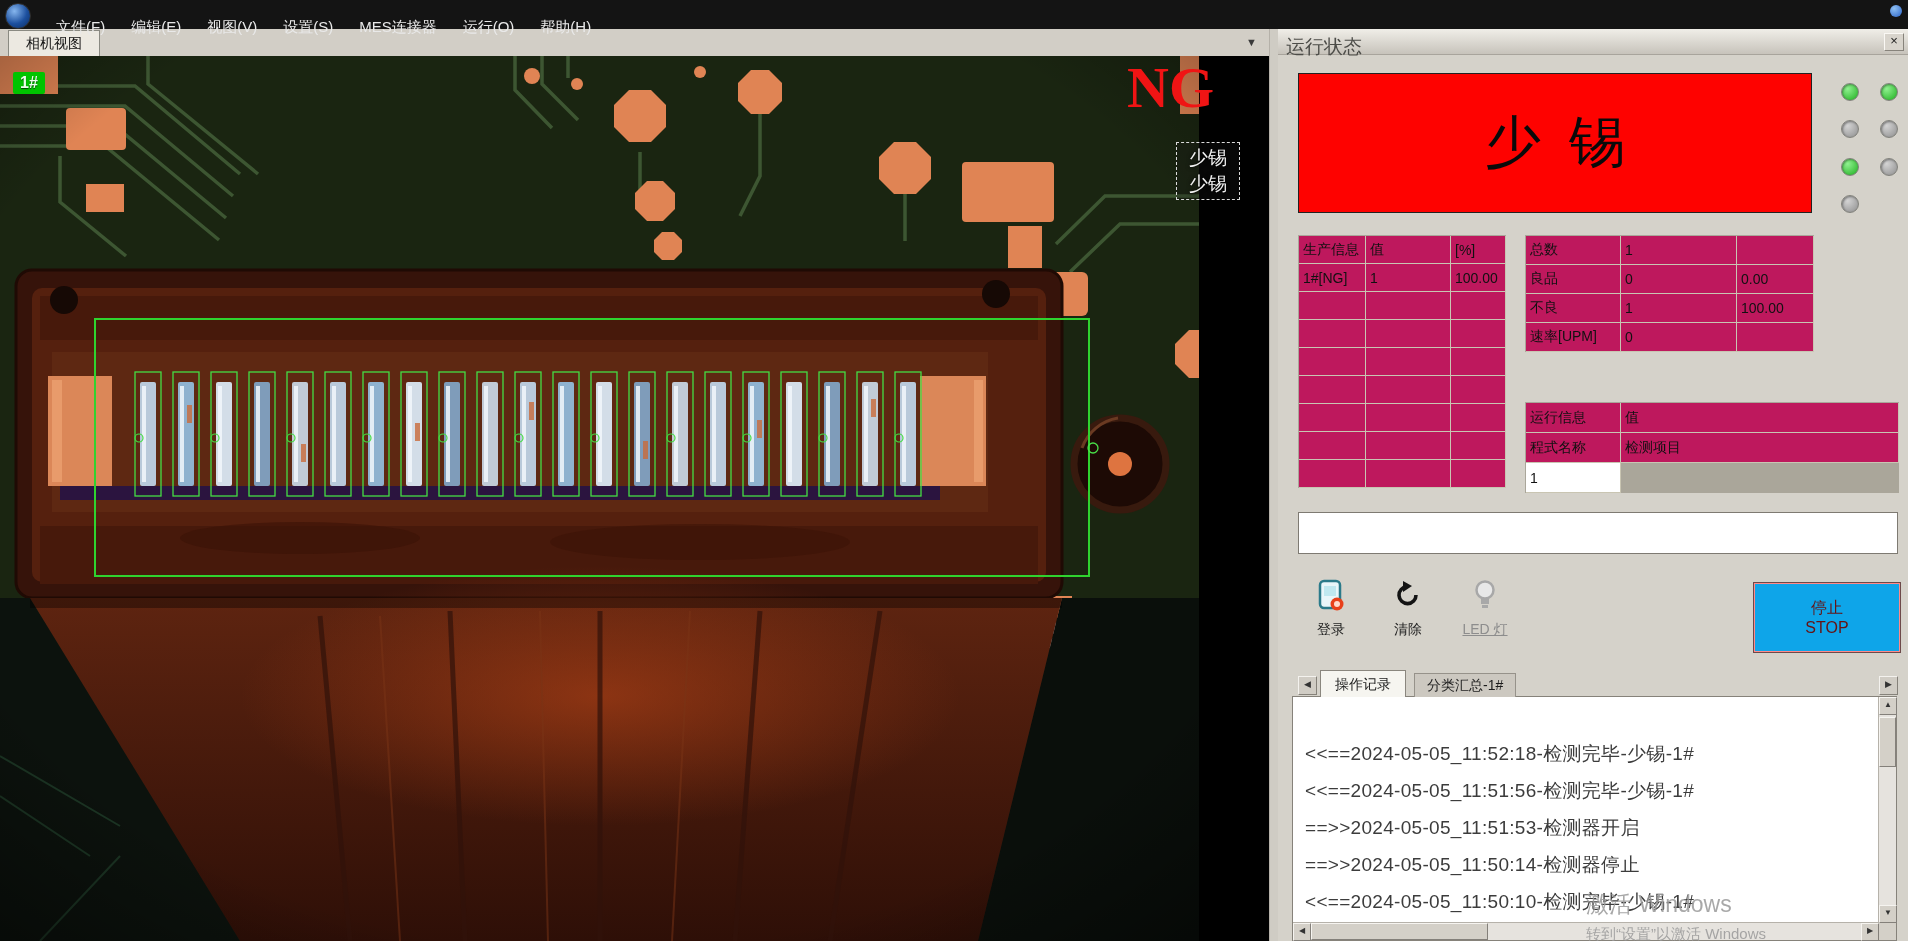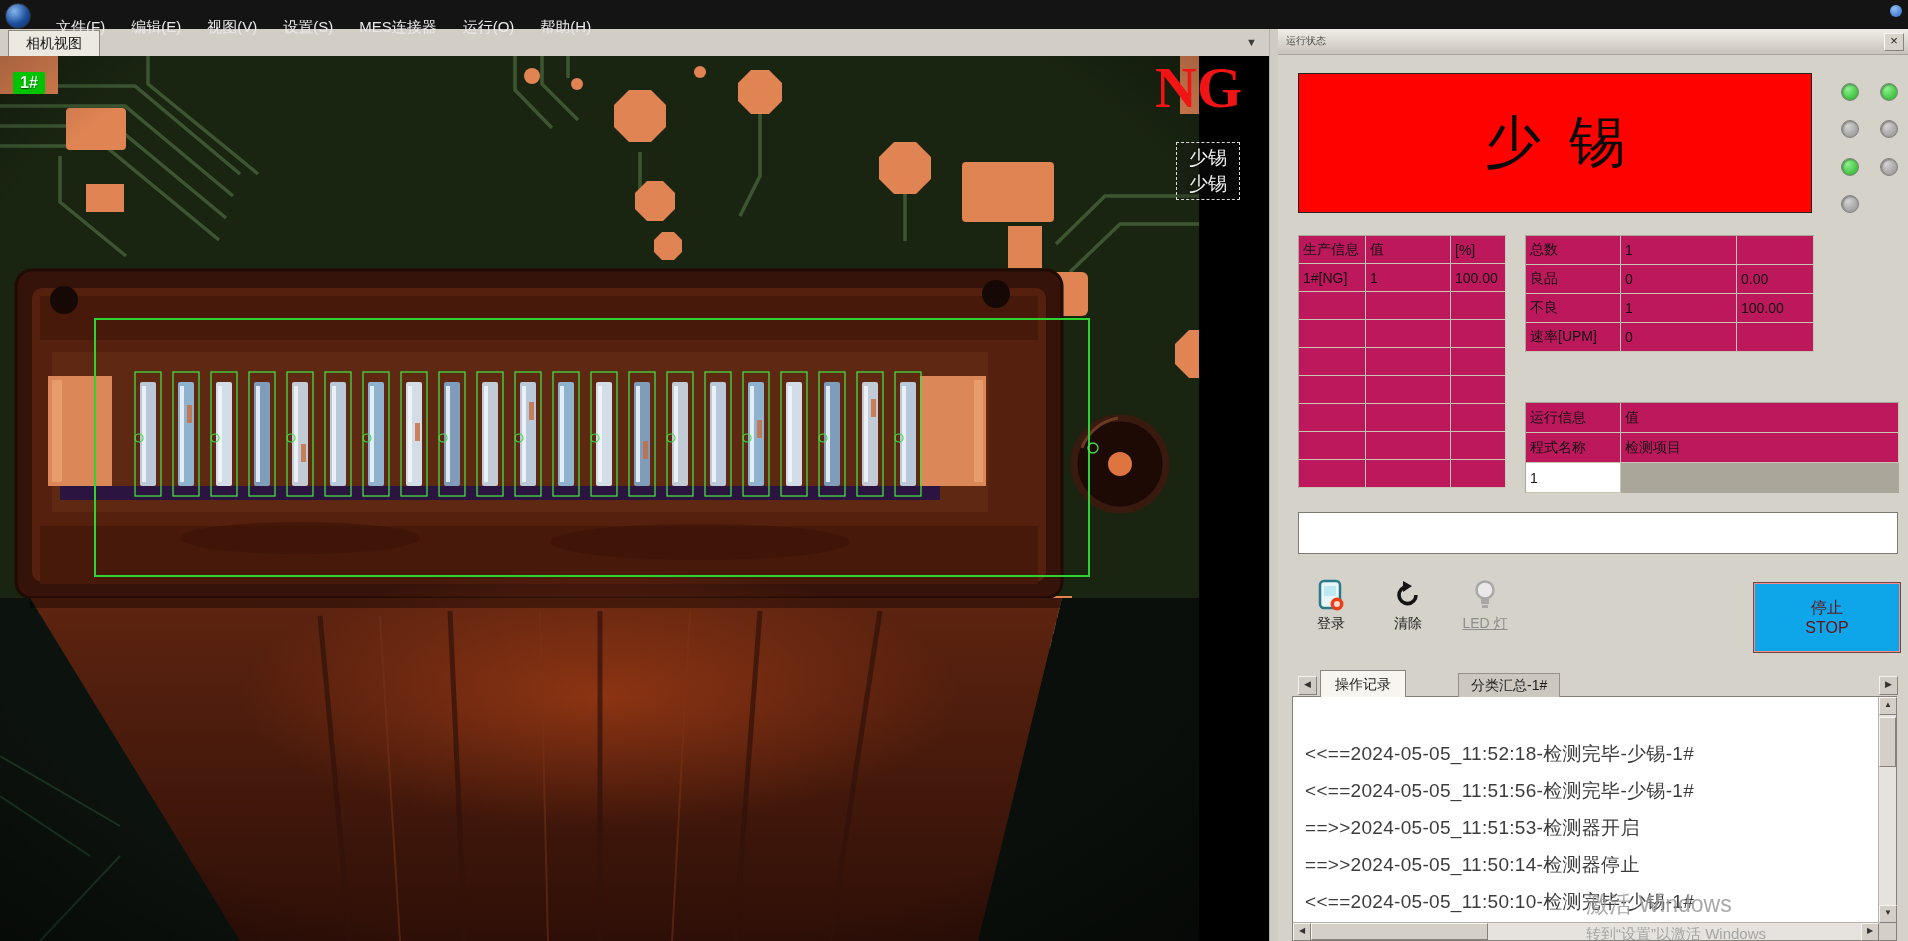--- a/index.html
+++ b/index.html
@@ -16,31 +16,31 @@
   
   .tabbar{position:absolute;left:0;top:29px;width:1269px;height:27px;background:#d2cec6;z-index:10;}
   .cam-tab{position:absolute;left:8px;bottom:0;height:25px;line-height:25px;padding:0 17px;
            background:#ece9e1;border:1px solid #8a8a82;border-bottom:none;font-size:14px;color:#111;cursor:pointer;}
   .tab-dropdown{position:absolute;right:12px;top:7px;font-size:11px;color:#3a3a3a;cursor:pointer;}
   
   .camera{position:absolute;left:0;top:56px;width:1269px;height:885px;background:#000;overflow:hidden;}
   .station-badge{position:absolute;left:13px;top:16px;background:#00c400;color:#eaffea;font-size:16px;
            font-weight:bold;padding:2px 7px;border-radius:2px;text-shadow:0 1px 1px #004400;}
   .ng-text{position:absolute;left:1127px;top:2px;color:#f01414;font-size:58px;font-weight:bold;
-           font-family:"Liberation Serif",serif;line-height:60px;margin-left:28px;}
+           font-family:"Liberation Serif",serif;line-height:60px;}
   .defect-box{position:absolute;left:1176px;top:86px;width:62px;padding:2px 0;border:1px dashed #dcdcdc;
            background:rgba(25,25,25,.28);color:#f2f2f2;font-size:19px;line-height:26px;text-align:center;
            text-shadow:0 0 4px #000;}
   
   .divider{position:absolute;left:1269px;top:29px;width:9px;height:912px;background:#cfccc4;border-left:1px solid #b5b1a9;}
   
   .panel{position:absolute;left:1278px;top:29px;width:630px;height:912px;background:#d5d2ca;overflow:hidden;}
   .panel-titlebar{position:absolute;left:0;top:0;width:100%;height:25px;
            background:linear-gradient(#f0eee8,#c7c3bb);border-bottom:1px solid #a8a49c;}
-  .panel-title{position:absolute;left:8px;top:5px;font-size:10px;color:#4c4c48;}
+  .panel-title{position:absolute;left:8px;top:5px;font-size:19px;color:#4c4c48;}
   .panel-close{position:absolute;right:4px;top:4px;width:18px;height:16px;background:#d8d4cc;
            border:1px solid;border-color:#faf8f4 #87837b #87837b #faf8f4;font-size:13px;line-height:14px;
            text-align:center;color:#222;cursor:pointer;}
   .banner{position:absolute;left:20px;top:44px;width:512px;height:138px;background:#fe0200;border:1px solid #222;
            display:flex;align-items:center;justify-content:center;}
   .banner-text{font-size:56px;color:#0a0a0a;font-family:"Liberation Serif",serif;
            letter-spacing:.5em;text-indent:.5em;}
   .ind{position:absolute;width:16px;height:16px;border-radius:50%;border:1px solid #82827c;
            box-shadow:inset 1px 1px 2px rgba(0,0,0,.35);}
   .ind-on{background:radial-gradient(circle at 35% 30%,#90f290,#1fae1f);}
@@ -50,35 +50,35 @@
   .tbl .c{border-right:1px solid #c9c5b2;border-bottom:1px solid #c9c5b2;background:#be185d;font-size:14px;
           color:#111;padding:0 4px;display:flex;align-items:center;overflow:hidden;white-space:nowrap;}
   .tbl .c.white{background:#ffffff;}
   .prod{left:20px;top:206px;grid-template-columns:67px 85px 55px;grid-auto-rows:28px;}
   .stats{left:247px;top:206px;grid-template-columns:95px 116px 77px;grid-auto-rows:29px;}
   .runinfo{left:247px;top:373px;grid-template-columns:95px 278px;grid-auto-rows:30px;}
   .msgbox{position:absolute;left:20px;top:483px;width:598px;height:40px;background:#fff;border:1px solid #7e7a72;}
   
   .toolbtn{position:absolute;width:64px;text-align:center;cursor:pointer;}
   .toolbtn .ticon{height:34px;display:flex;align-items:center;justify-content:center;}
-  .toolbtn .tlabel{font-size:14px;color:#222;margin-top:3px;}
+  .toolbtn .tlabel{font-size:14px;color:#222;margin-top:9px;}
   .toolbtn.led .tlabel{color:#8d8d8d;text-decoration:underline;}
   .stopbtn{position:absolute;left:475px;top:553px;width:146px;height:69px;background:#0ea5e9;
            border:1px solid #6d4a4a;display:flex;flex-direction:column;align-items:center;justify-content:center;
            cursor:pointer;box-shadow:inset 0 0 0 1px #ff8a8a;}
   .stopbtn .s1,.stopbtn .s2{font-size:16px;color:#661212;line-height:20px;}
   
   .arrow-btn{position:absolute;width:17px;height:17px;background:#d0ccc4;border:1px solid;
            border-color:#f4f2ee #86827a #86827a #f4f2ee;font-size:9px;text-align:center;line-height:15px;
            color:#333;cursor:pointer;}
   .ltab{position:absolute;font-size:14px;color:#1c1c1c;cursor:pointer;white-space:nowrap;}
   .ltab.active{left:42px;top:641px;height:26px;line-height:26px;padding:0 14px;background:#f6f5f0;
            border:1px solid #8a867e;border-bottom:none;z-index:3;}
   .ltab.inactive{left:136px;top:644px;height:23px;line-height:23px;padding:0 12px;background:#ccc8c0;
-           border:1px solid #96928a;border-bottom:none;z-index:2;margin-left:44px;}
+           border:1px solid #96928a;border-bottom:none;z-index:2;}
   
   .logbox{position:absolute;left:14px;top:667px;width:603px;height:243px;background:#fff;border:1px solid #86827a;}
   .loglines{position:absolute;left:12px;top:38px;right:26px;font-size:19px;line-height:37px;color:#3c3c3c;
            white-space:nowrap;overflow:hidden;letter-spacing:.3px;}
   .vscroll{position:absolute;right:0;top:0;width:17px;height:calc(100% - 17px);background:#e6e3de;border-left:1px solid #b6b2aa;}
   .hscroll{position:absolute;left:0;bottom:0;height:17px;width:calc(100% - 17px);background:#e6e3de;border-top:1px solid #b6b2aa;}
   .corner{position:absolute;right:0;bottom:0;width:17px;height:17px;background:#d4d0c8;}
   .sb-btn{position:absolute;width:16px;height:16px;background:#d4d0c8;border:1px solid;
            border-color:#f6f4f0 #84807a #84807a #f6f4f0;font-size:8px;line-height:14px;text-align:center;color:#333;cursor:pointer;}
   .vthumb{position:absolute;left:0;top:20px;width:15px;height:48px;background:#d4d0c8;border:1px solid;

